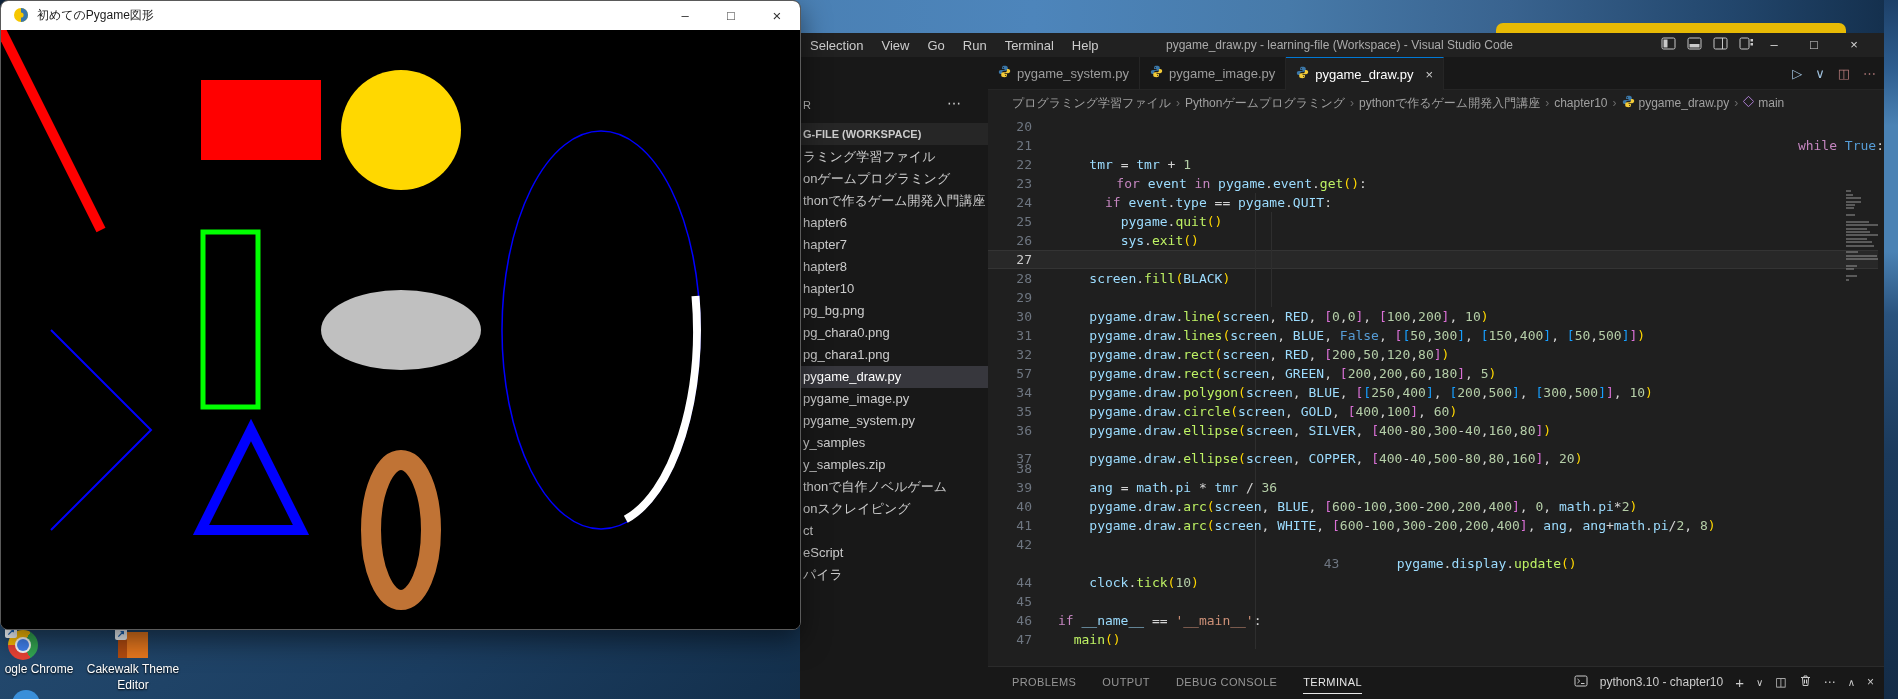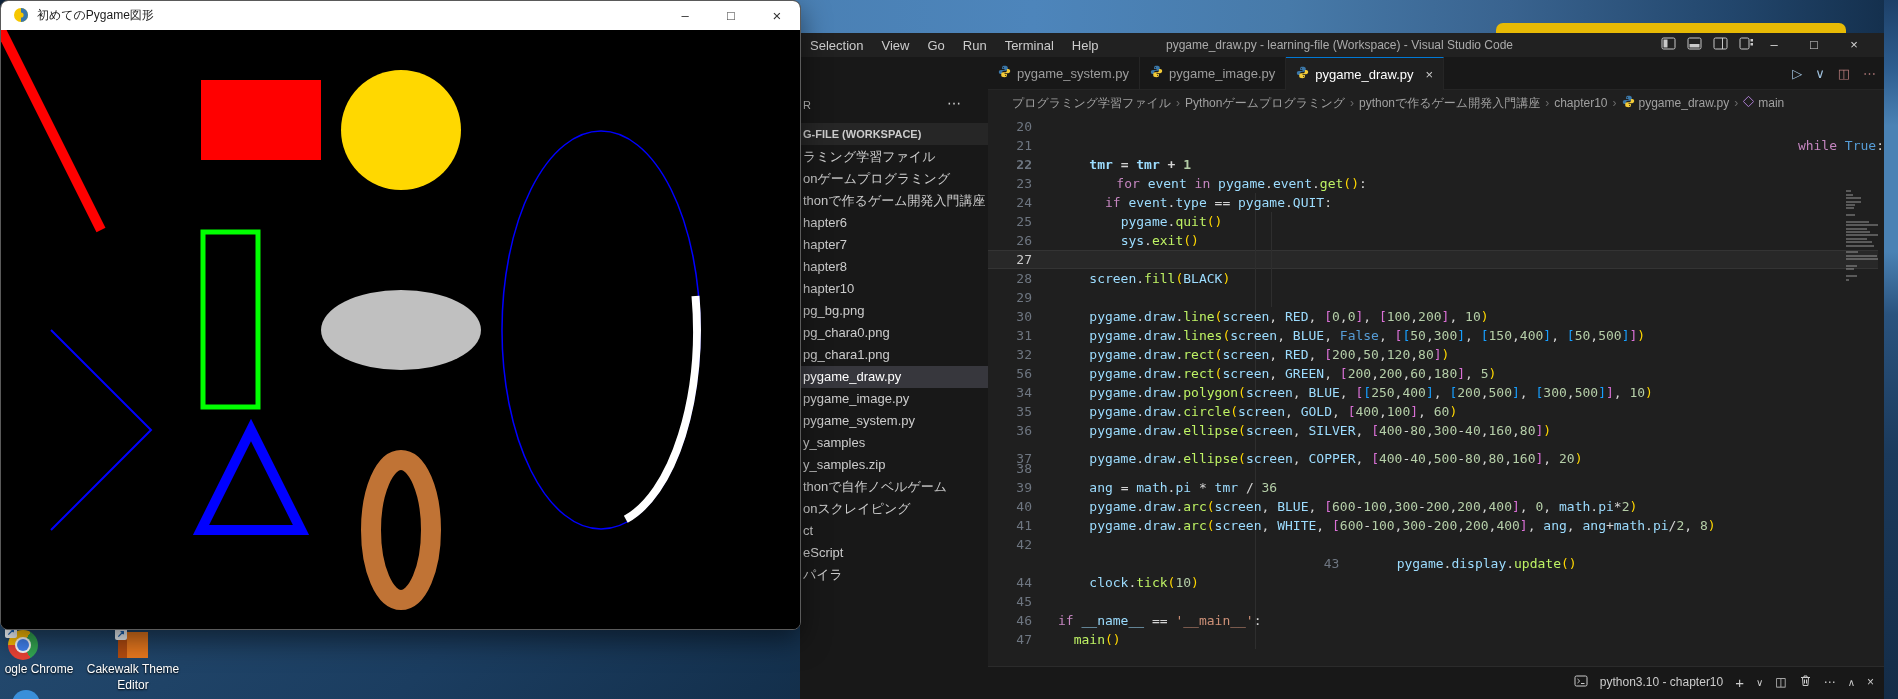--- a/index.html
+++ b/index.html
@@ -244,21 +244,21 @@
           <div class="ig" style="left:283px;top:95px;height:95px;"></div>
           <div id="lines">
               <div class="cline" style="top: 0px;">
                 <span class="ln">20</span>
                 <span class="ctext"></span>
               </div>
               <div class="cline" style="top: 19px; justify-content: space-between;">
                 <span class="ln">21</span>
                 <span class="ctext"><span>  </span><span class="tk-k">while</span><span> </span><span class="tk-c">True</span><span>:</span></span>
               </div>
-              <div class="cline" style="top: 38px; font-weight: bold;">
+              <div class="cline" style="top: 38px;">
                 <span class="ln">22</span>
                 <span class="ctext"><span>    </span><span class="tk-v">tmr</span><span> </span><span class="tk-o">=</span><span> </span><span class="tk-v">tmr</span><span> </span><span class="tk-o">+</span><span> </span><span class="tk-n">1</span></span>
               </div>
               <div class="cline" style="top: 57px; gap: 27px;">
                 <span class="ln">23</span>
                 <span class="ctext"><span>    </span><span class="tk-k">for</span><span> </span><span class="tk-v">event</span><span> </span><span class="tk-k">in</span><span> </span><span class="tk-v">pygame</span><span>.</span><span class="tk-v">event</span><span>.</span><span class="tk-f">get</span><span class="tk-p1">(</span><span class="tk-p1">)</span><span>:</span></span>
               </div>
               <div class="cline" style="top: 76px;">
                 <span class="ln">24</span>
                 <span class="ctext"><span>      </span><span class="tk-k">if</span><span> </span><span class="tk-v">event</span><span>.</span><span class="tk-v">type</span><span> </span><span class="tk-o">==</span><span> </span><span class="tk-v">pygame</span><span>.</span><span class="tk-v">QUIT</span><span>:</span></span>
@@ -289,21 +289,21 @@
               </div>
               <div class="cline" style="top: 209px;">
                 <span class="ln">31</span>
                 <span class="ctext"><span>    </span><span class="tk-v">pygame</span><span>.</span><span class="tk-v">draw</span><span>.</span><span class="tk-f">lines</span><span class="tk-p1">(</span><span class="tk-v">screen</span><span>, </span><span class="tk-v">BLUE</span><span>, </span><span class="tk-c">False</span><span>, </span><span class="tk-p2">[</span><span class="tk-p3">[</span><span class="tk-n">50</span><span>,</span><span class="tk-n">300</span><span class="tk-p3">]</span><span>, </span><span class="tk-p3">[</span><span class="tk-n">150</span><span>,</span><span class="tk-n">400</span><span class="tk-p3">]</span><span>, </span><span class="tk-p3">[</span><span class="tk-n">50</span><span>,</span><span class="tk-n">500</span><span class="tk-p3">]</span><span class="tk-p2">]</span><span class="tk-p1">)</span></span>
               </div>
               <div class="cline" style="top: 228px;">
                 <span class="ln">32</span>
                 <span class="ctext"><span>    </span><span class="tk-v">pygame</span><span>.</span><span class="tk-v">draw</span><span>.</span><span class="tk-f">rect</span><span class="tk-p1">(</span><span class="tk-v">screen</span><span>, </span><span class="tk-v">RED</span><span>, </span><span class="tk-p2">[</span><span class="tk-n">200</span><span>,</span><span class="tk-n">50</span><span>,</span><span class="tk-n">120</span><span>,</span><span class="tk-n">80</span><span class="tk-p2">]</span><span class="tk-p1">)</span></span>
               </div>
               <div class="cline" style="top: 247px;">
-                <span class="ln">56</span>
+                <span class="ln">57</span>
                 <span class="ctext"><span>    </span><span class="tk-v">pygame</span><span>.</span><span class="tk-v">draw</span><span>.</span><span class="tk-f">rect</span><span class="tk-p1">(</span><span class="tk-v">screen</span><span>, </span><span class="tk-v">GREEN</span><span>, </span><span class="tk-p2">[</span><span class="tk-n">200</span><span>,</span><span class="tk-n">200</span><span>,</span><span class="tk-n">60</span><span>,</span><span class="tk-n">180</span><span class="tk-p2">]</span><span>, </span><span class="tk-n">5</span><span class="tk-p1">)</span></span>
               </div>
               <div class="cline" style="top: 266px;">
                 <span class="ln">34</span>
                 <span class="ctext"><span>    </span><span class="tk-v">pygame</span><span>.</span><span class="tk-v">draw</span><span>.</span><span class="tk-f">polygon</span><span class="tk-p1">(</span><span class="tk-v">screen</span><span>, </span><span class="tk-v">BLUE</span><span>, </span><span class="tk-p2">[</span><span class="tk-p3">[</span><span class="tk-n">250</span><span>,</span><span class="tk-n">400</span><span class="tk-p3">]</span><span>, </span><span class="tk-p3">[</span><span class="tk-n">200</span><span>,</span><span class="tk-n">500</span><span class="tk-p3">]</span><span>, </span><span class="tk-p3">[</span><span class="tk-n">300</span><span>,</span><span class="tk-n">500</span><span class="tk-p3">]</span><span class="tk-p2">]</span><span>, </span><span class="tk-n">10</span><span class="tk-p1">)</span></span>
               </div>
               <div class="cline" style="top: 285px;">
                 <span class="ln">35</span>
                 <span class="ctext"><span>    </span><span class="tk-v">pygame</span><span>.</span><span class="tk-v">draw</span><span>.</span><span class="tk-f">circle</span><span class="tk-p1">(</span><span class="tk-v">screen</span><span>, </span><span class="tk-v">GOLD</span><span>, </span><span class="tk-p2">[</span><span class="tk-n">400</span><span>,</span><span class="tk-n">100</span><span class="tk-p2">]</span><span>, </span><span class="tk-n">60</span><span class="tk-p1">)</span></span>
               </div>
@@ -382,20 +382,26 @@
               <div class="mbar" style="width: 0px;"></div>
               <div class="mbar" style="width: 11.34px;"></div>
               <div class="mbar" style="width: 7.56px;"></div>
               <div class="mbar" style="width: 0px;"></div>
               <div class="mbar" style="width: 10.92px;"></div>
               <div class="mbar" style="width: 3.36px;"></div>
             </div>
         </div>
 
         <div id="panel">
+          <div id="panel-tabs">
+              <div class="ptab">PROBLEMS</div>
+              <div class="ptab">OUTPUT</div>
+              <div class="ptab">DEBUG CONSOLE</div>
+              <div class="ptab act">TERMINAL</div>
+            </div>
           <div id="panel-right">
             <span><svg width="14" height="14" viewBox="0 0 14 14">
                   <rect x="1" y="2" width="12" height="10" rx="1.5" fill="none" stroke="#cccccc"></rect>
                   <path d="M3.5 5l2.2 2-2.2 2" fill="none" stroke="#cccccc"></path>
                   <line x1="7" y1="9.5" x2="10.5" y2="9.5" stroke="#cccccc"></line>
                 </svg></span>
             <span id="term-label">python3.10 - chapter10</span>
             <span style="font-size:15px;">+</span>
             <span style="font-size:10px;">∨</span>
             <span>◫</span>

